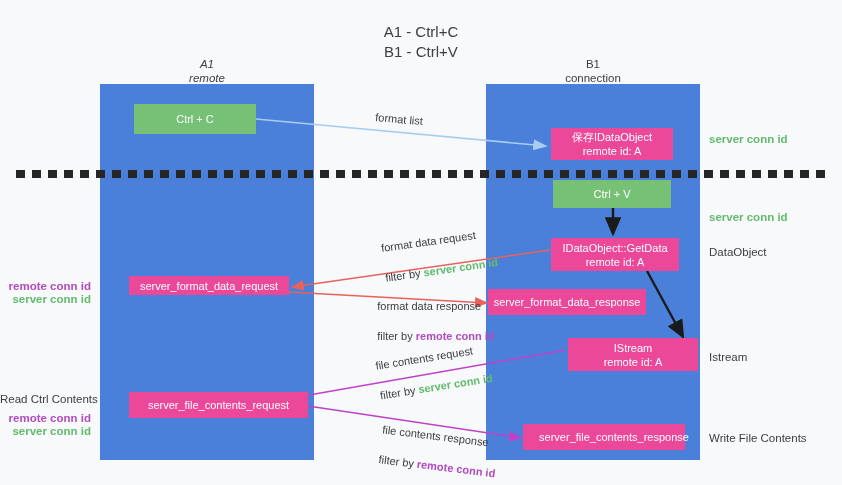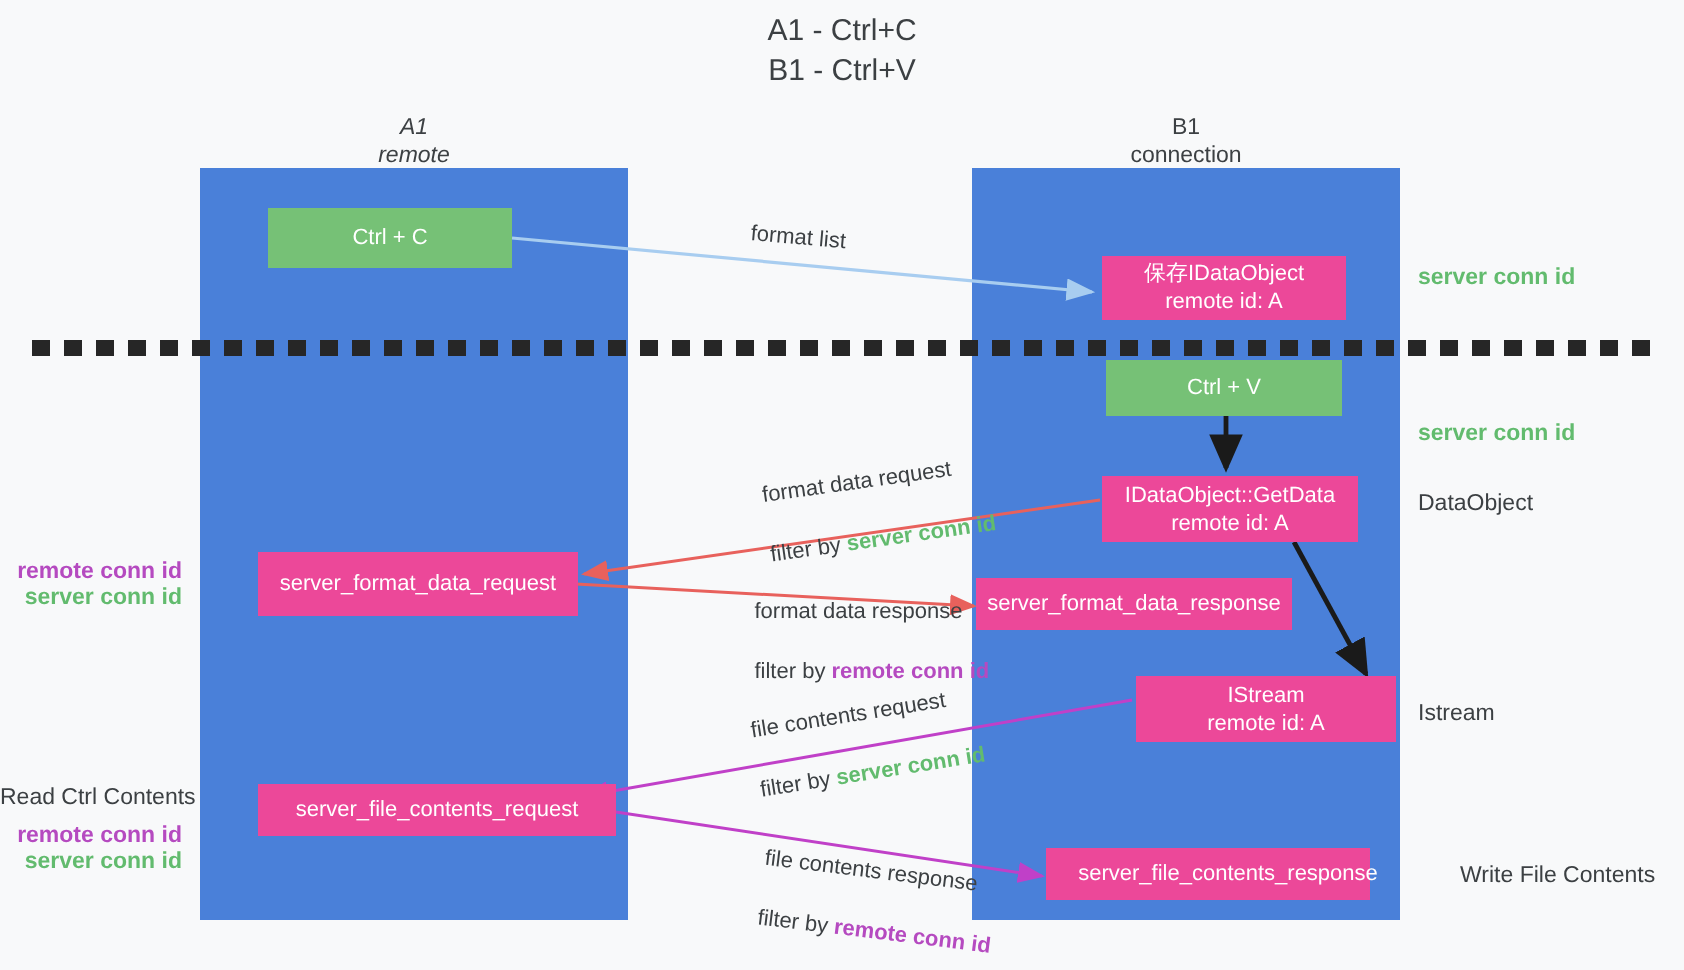--- a/index.html
+++ b/index.html
@@ -12,21 +12,21 @@
     width: 842px;
     height: 485px;
     background: #f8f9fa;
     font-family: "Liberation Sans", "DejaVu Sans", sans-serif;
     overflow: hidden;
   }
   
   .title {
     position: absolute;
     left: 0;
-    top: 6px;
+    top: 22px;
     width: 842px;
     text-align: center;
     font-size: 15px;
     color: #3c4043;
     line-height: 20px;
     white-space: pre;
   }
   
   .column {
     position: absolute;
@@ -148,21 +148,21 @@
   <div class="node green" style="left:134px; top:104px; width:122px; height:30px;">Ctrl + C</div>
 
   <div class="node orange" style="left:551px; top:128px; width:122px; height:32px;">保存IDataObject
 remote id: A</div>
 
   <div class="node green" style="left:553px; top:180px; width:118px; height:28px;">Ctrl + V</div>
 
   <div class="node orange" style="left:551px; top:238px; width:128px; height:33px;">IDataObject::GetData
 remote id: A</div>
 
-  <div class="node orange" style="left:129px; top:276px; width:160px; height:32px;">server_format_data_request</div>
+  <div class="node orange" style="left:129px; top:276px; width:160px; height:19px;">server_format_data_request</div>
 
   <div class="node orange" style="left:488px; top:289px; width:158px; height:26px;">server_format_data_response</div>
 
   <div class="node orange" style="left:568px; top:338px; width:130px; height:33px;">IStream
 remote id: A</div>
 
   <div class="node orange" style="left:129px; top:392px; width:179px; height:26px;">server_file_contents_request</div>
 
   <div class="node orange" style="left:523px; top:424px; width:162px; height:26px;padding-left:20px;">server_file_contents_response</div>
 
@@ -187,21 +187,21 @@
 
   <div class="edgelabel" style="left:373px; top:406px; transform:rotate(7deg);">
     <span>file contents response</span><br>
     <span>filter by </span><b class="p">remote conn id</b>
   </div>
 
   <div class="ann green-t" style="left:709px; top:132px;">server conn id</div>
   <div class="ann green-t" style="left:709px; top:210px;">server conn id</div>
   <div class="ann" style="left:709px; top:245px;">DataObject</div>
   <div class="ann" style="left:709px; top:350px;">Istream</div>
-  <div class="ann" style="left:730px; top:431px;">Write File Contents</div>
+  <div class="ann" style="left:709px; top:431px;">Write File Contents</div>
 
   <div class="ann purple-t right" style="left:0px; top:279px; width:91px;">remote conn id</div>
   <div class="ann green-t right" style="left:0px; top:292px; width:91px;">server conn id</div>
 
   <div class="ann right" style="left:0px; top:392px; width:91px;">Read Ctrl Contents</div>
   <div class="ann purple-t right" style="left:0px; top:411px; width:91px;">remote conn id</div>
   <div class="ann green-t right" style="left:0px; top:424px; width:91px;">server conn id</div>
 
 </div>
 

